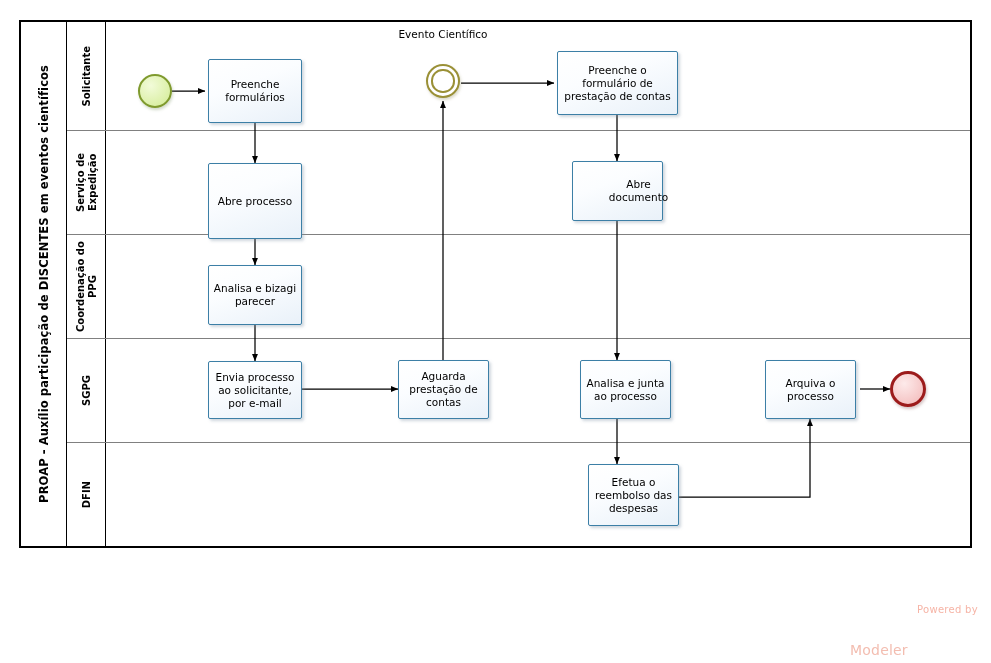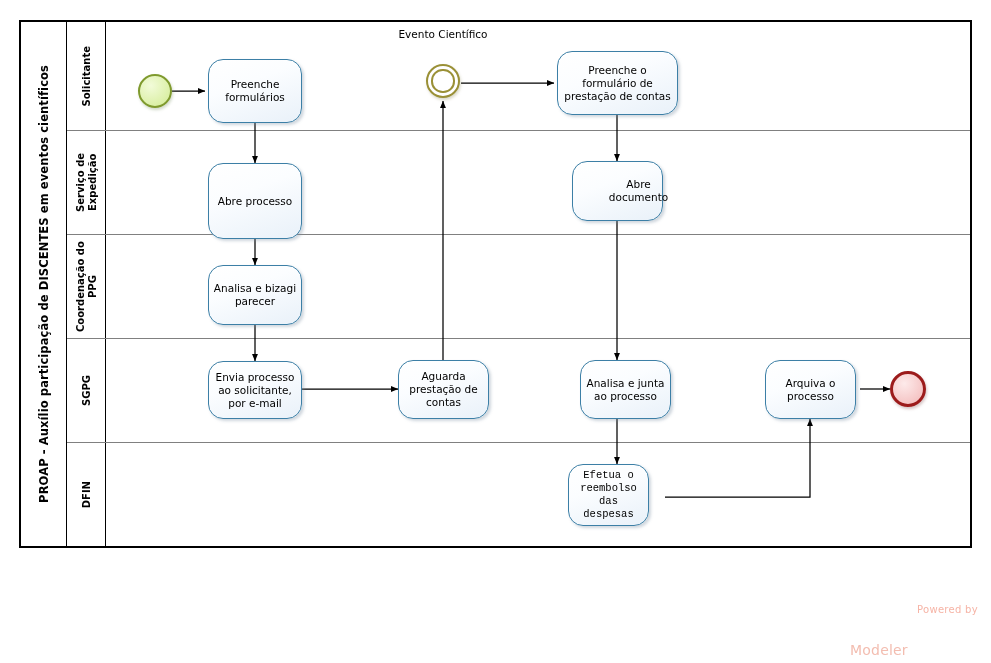--- a/index.html
+++ b/index.html
@@ -28,21 +28,21 @@
         font-size:10px;font-weight:bold;color:#000;text-align:center;
         line-height:11.5px;}
   .lane-body{position:absolute;left:39px;right:0;top:0;bottom:0;}
 
   
   #wires{position:absolute;left:0;top:0;width:991px;height:663px;
          pointer-events:none;}
 
   
   .task{position:absolute;box-sizing:border-box;
-        border:1.6px solid #3c7fa6;border-radius:15px;
+        border:1.6px solid #3c7fa6;border-radius:2px;
         background:linear-gradient(160deg,#ffffff 0%,#fbfdff 38%,#e9f1f9 100%);
         box-shadow:2px 2px 3px rgba(120,140,160,.35);
         display:flex;align-items:center;justify-content:center;
         text-align:center;font-size:10.5px;color:#000;line-height:13px;
         padding:2px 4px;}
 
   
   .ev{position:absolute;border-radius:50%;box-sizing:border-box;}
   .ev-start{width:34px;height:34px;border:2px solid #7f9a2e;
         background:radial-gradient(circle at 36% 32%,#f2fbd9 0%,#dcf0a8 70%,#cfe894 100%);
@@ -170,18 +170,18 @@
 <div class="task" style="left:208px;top:265px;width:94px;height:60px;">Analisa e bizagi parecer</div>
 
 <div class="task" style="left:208px;top:361px;width:94px;height:58px;">Envia processo ao solicitante, por e-mail</div>
 
 <div class="task" style="left:398px;top:360px;width:91px;height:59px;">Aguarda prestação de contas</div>
 
 <div class="task" style="left:572px;top:360px;width:91px;height:59px;margin-left:8px;">Analisa e junta ao processo</div>
 
 <div class="task" style="left:765px;top:360px;width:91px;height:59px;">Arquiva o processo</div>
 
-<div class="task" style="left:568px;top:464px;width:81px;height:62px;font-family:Liberation Mono, monospace;">Efetua o reembolso das despesas</div>
+<div class="task" style="left:588px;top:464px;width:91px;height:62px;">Efetua o reembolso das despesas</div>
 
 <div id="bizagi">
   <div id="bz-powered">Powered by</div>
   <div id="bz-modeler">Modeler</div>
 </div>
 
 </body></html>

